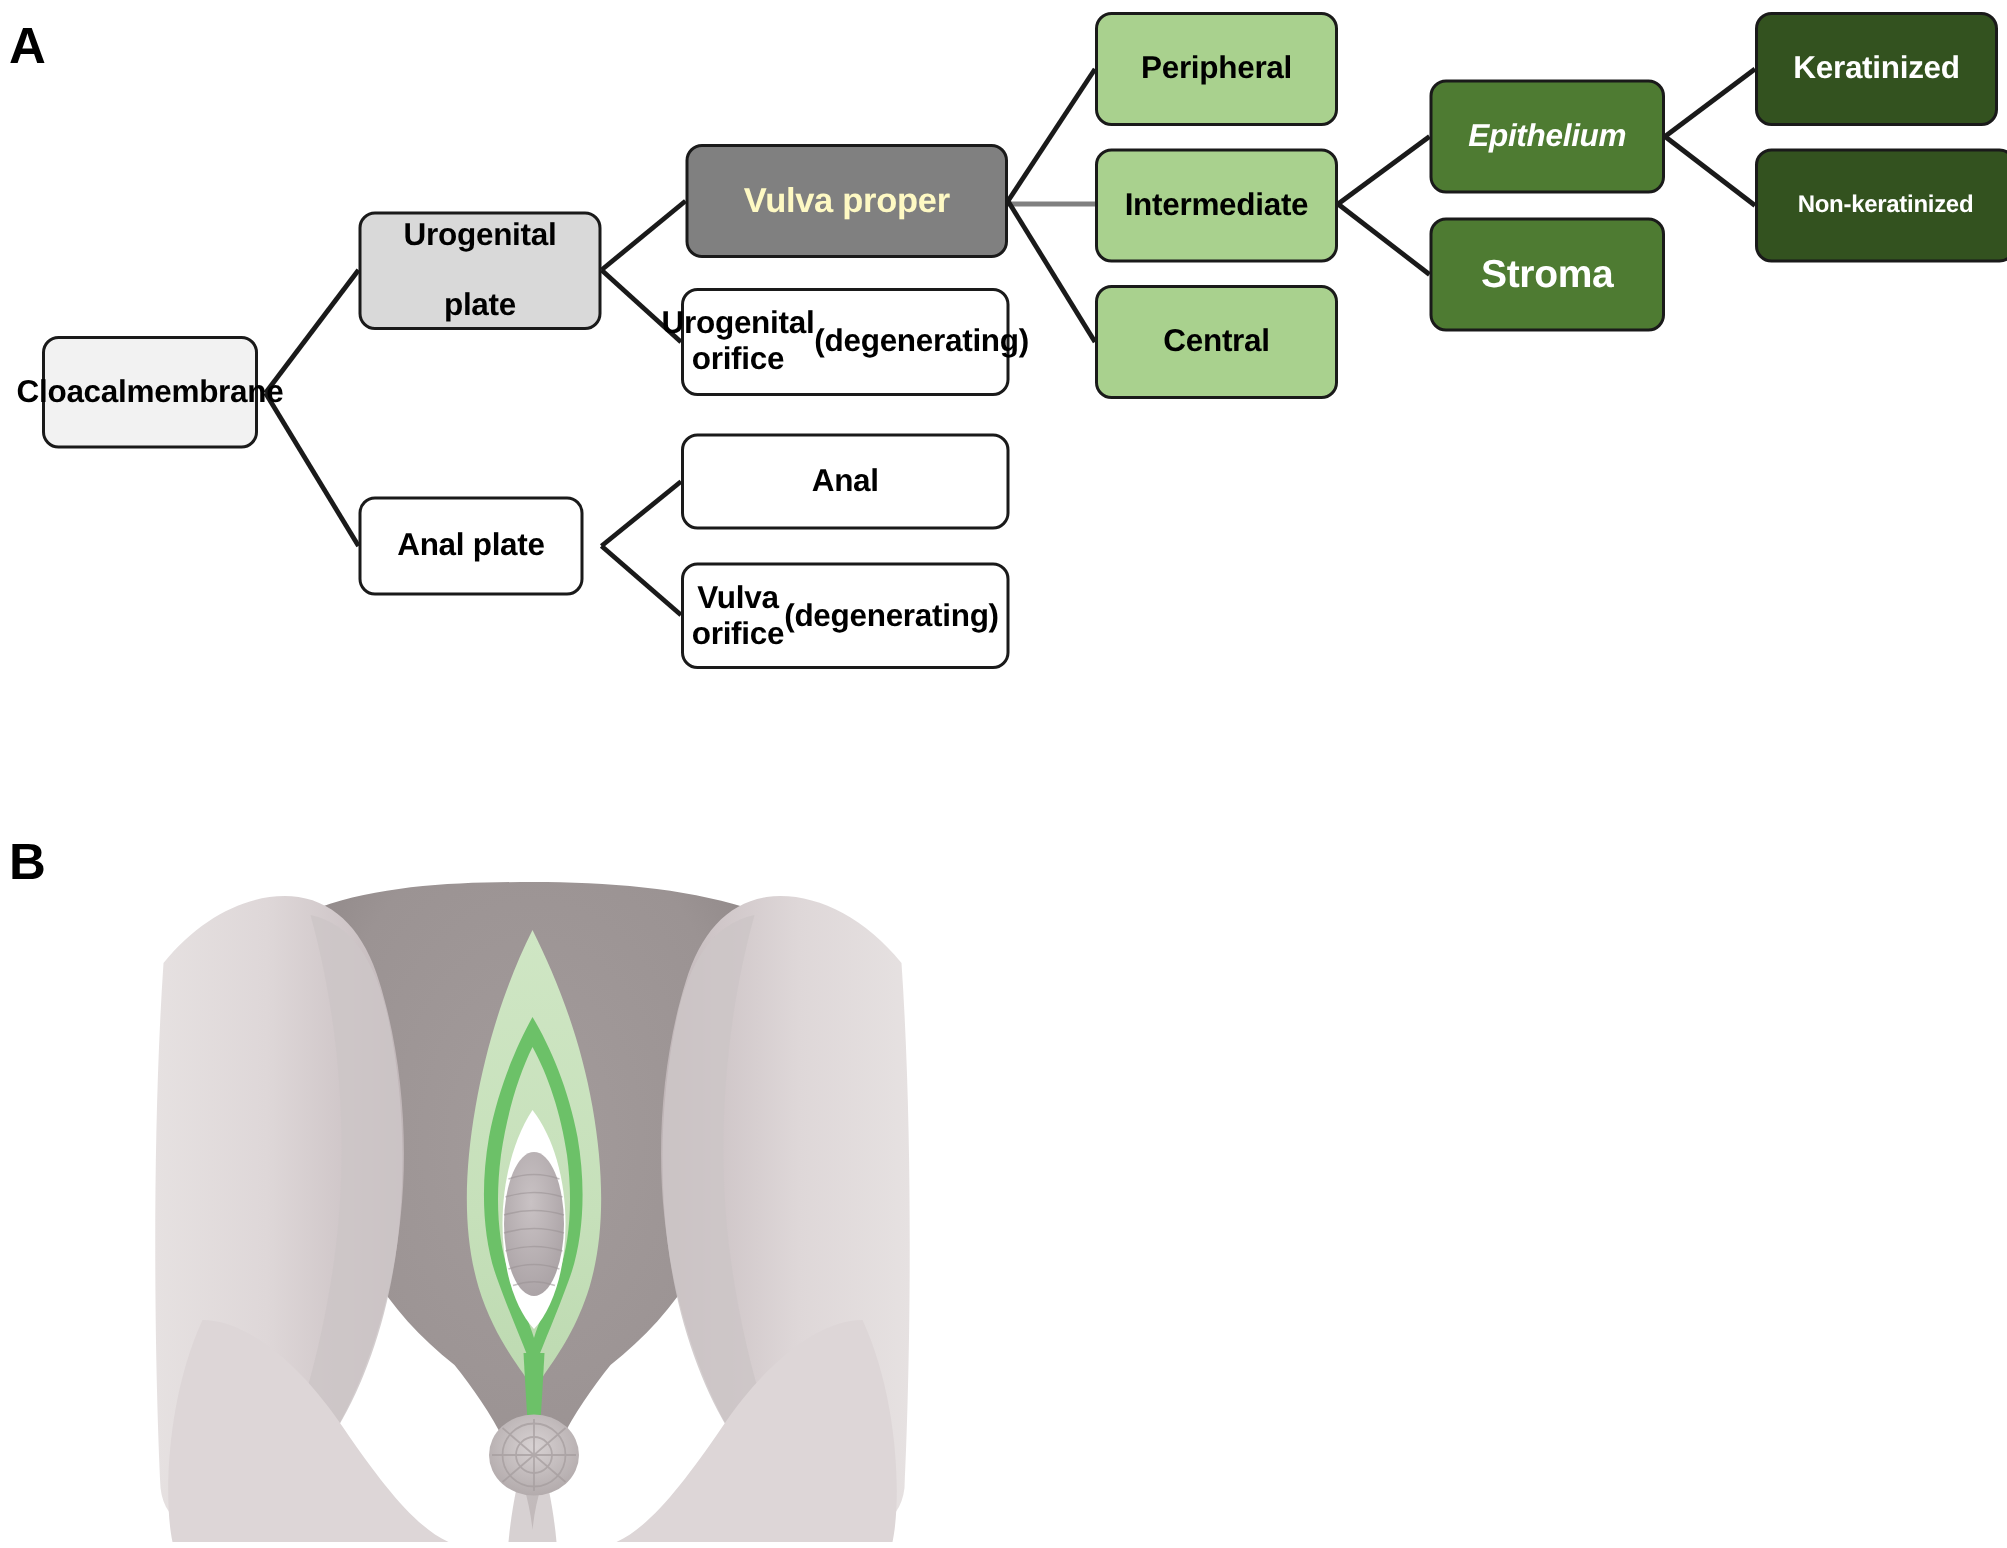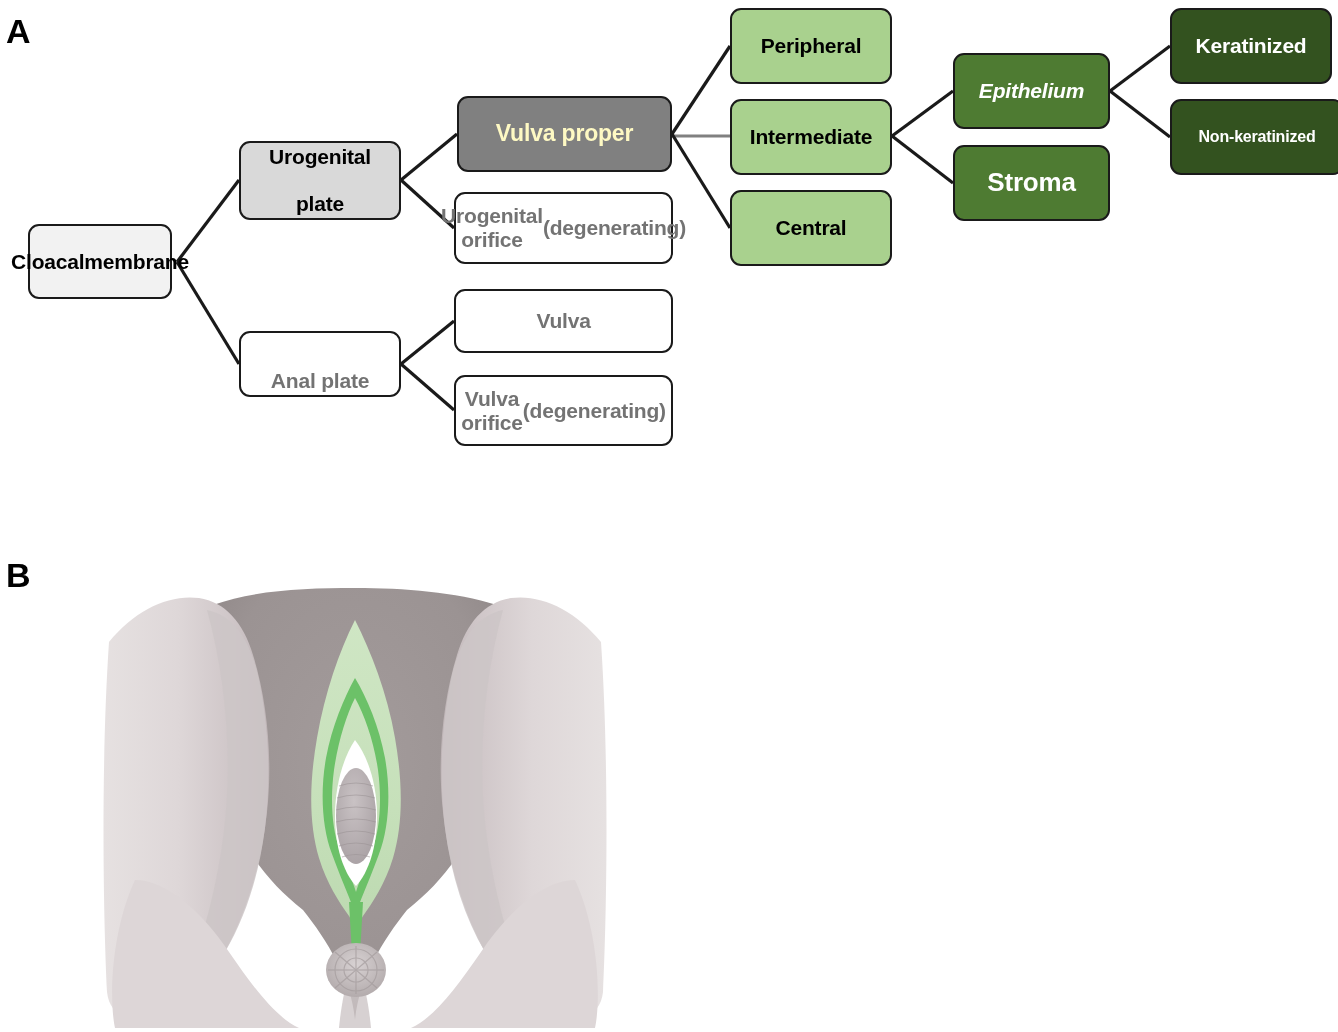--- a/index.html
+++ b/index.html
@@ -53,21 +53,21 @@
     text-align: center;
     border: 2.2px solid #1a1a1a;
     border-radius: 11px;
     font-weight: bold;
     line-height: 1.12;
     padding: 2px 6px;
     z-index: 3;
     letter-spacing: -0.2px;
   }
 
-  .node-white      { background: #ffffff; color: #737373; }
+  .node-white      { background: #ffffff; color: #000000; }
   .node-offwhite   { background: #f2f2f2; color: #000000; }
   .node-lightgray  { background: #d9d9d9; color: #000000; flex-direction: column; }
   .node-gray       { background: #808080; color: #fef9c3; }
   .node-lightgreen { background: #a9d18e; color: #000000; }
   .node-green      { background: #4e7b32; color: #ffffff; }
   .node-darkgreen  { background: #33521f; color: #ffffff; }
 
   
   #panel-b {
     position: absolute;
@@ -113,33 +113,33 @@
   <div class="node node-offwhite" id="node-cloacal-membrane" style="left: 28px; top: 224px; width: 144px; height: 75px; font-size: 21px; text-align: right;">
       <span>Cloacal</span>
       <br>
       <span>membrane</span>
     </div>
   <div class="node node-lightgray" id="node-urogenital-plate" style="left: 239px; top: 141px; width: 162px; height: 79px; font-size: 21px;">
       <span>Urogenital</span>
       <br>
       <span>plate</span>
     </div>
-  <div class="node node-white" id="node-anal-plate" style="left: 239px; top: 331px; width: 162px; height: 66px; font-size: 21px; align-items: flex-end;">
+  <div class="node node-white" id="node-anal-plate" style="left: 239px; top: 331px; width: 150px; height: 66px; font-size: 21px;">
       <span>Anal plate</span>
     </div>
   <div class="node node-gray" id="node-vulva-proper" style="left: 457px; top: 96px; width: 215px; height: 76px; font-size: 23px;">
       <span>Vulva  proper</span>
     </div>
   <div class="node node-white" id="node-urogenital-orifice" style="left: 454px; top: 192px; width: 219px; height: 72px; font-size: 21px;">
       <span>Urogenital orifice</span>
       <br>
       <span>(degenerating)</span>
     </div>
   <div class="node node-white" id="node-anus" style="left: 454px; top: 289px; width: 219px; height: 64px; font-size: 21px;">
-      <span>Vulva</span>
+      <span>Anal</span>
     </div>
   <div class="node node-white" id="node-anal-orifice" style="left: 454px; top: 375px; width: 219px; height: 71px; font-size: 21px;">
       <span>Vulva orifice</span>
       <br>
       <span>(degenerating)</span>
     </div>
   <div class="node node-lightgreen" id="node-peripheral" style="left: 730px; top: 8px; width: 162px; height: 76px; font-size: 21px;">
       <span>Peripheral</span>
     </div>
   <div class="node node-lightgreen" id="node-intermediate" style="left: 730px; top: 99px; width: 162px; height: 76px; font-size: 21px;">

